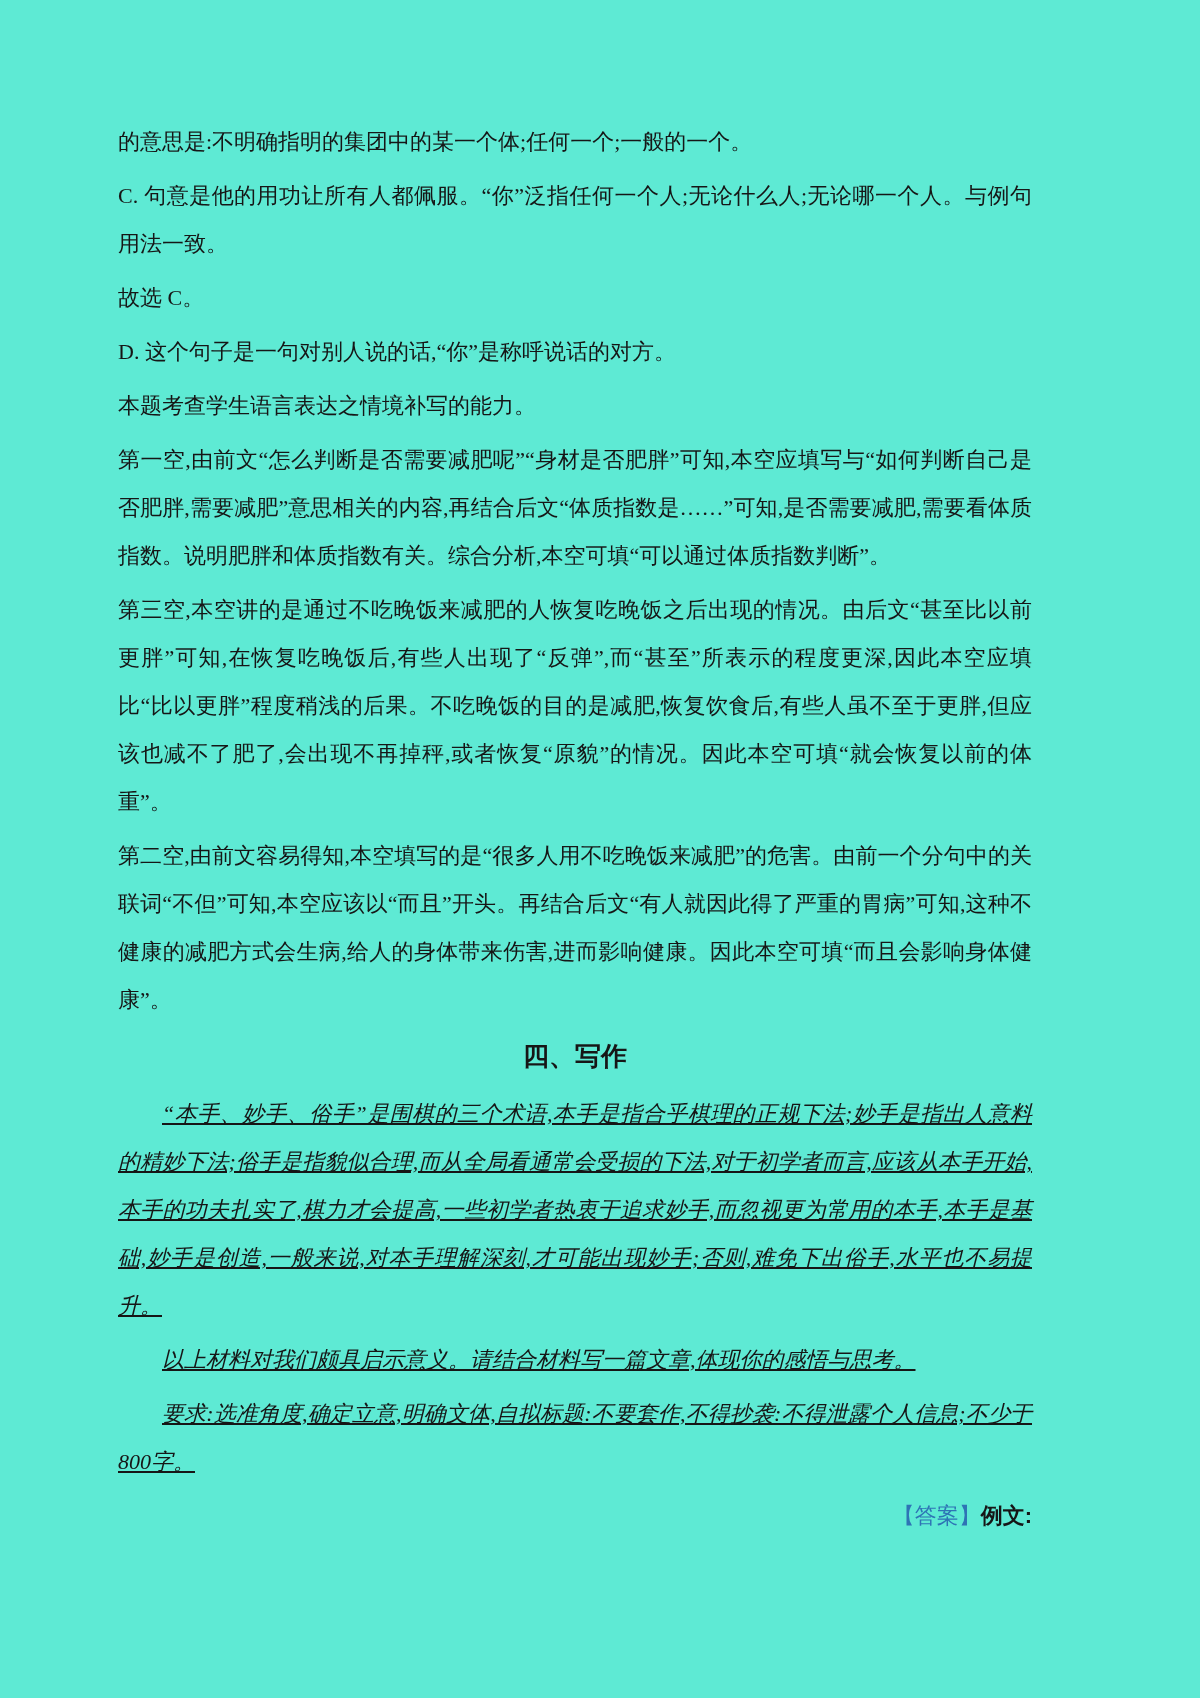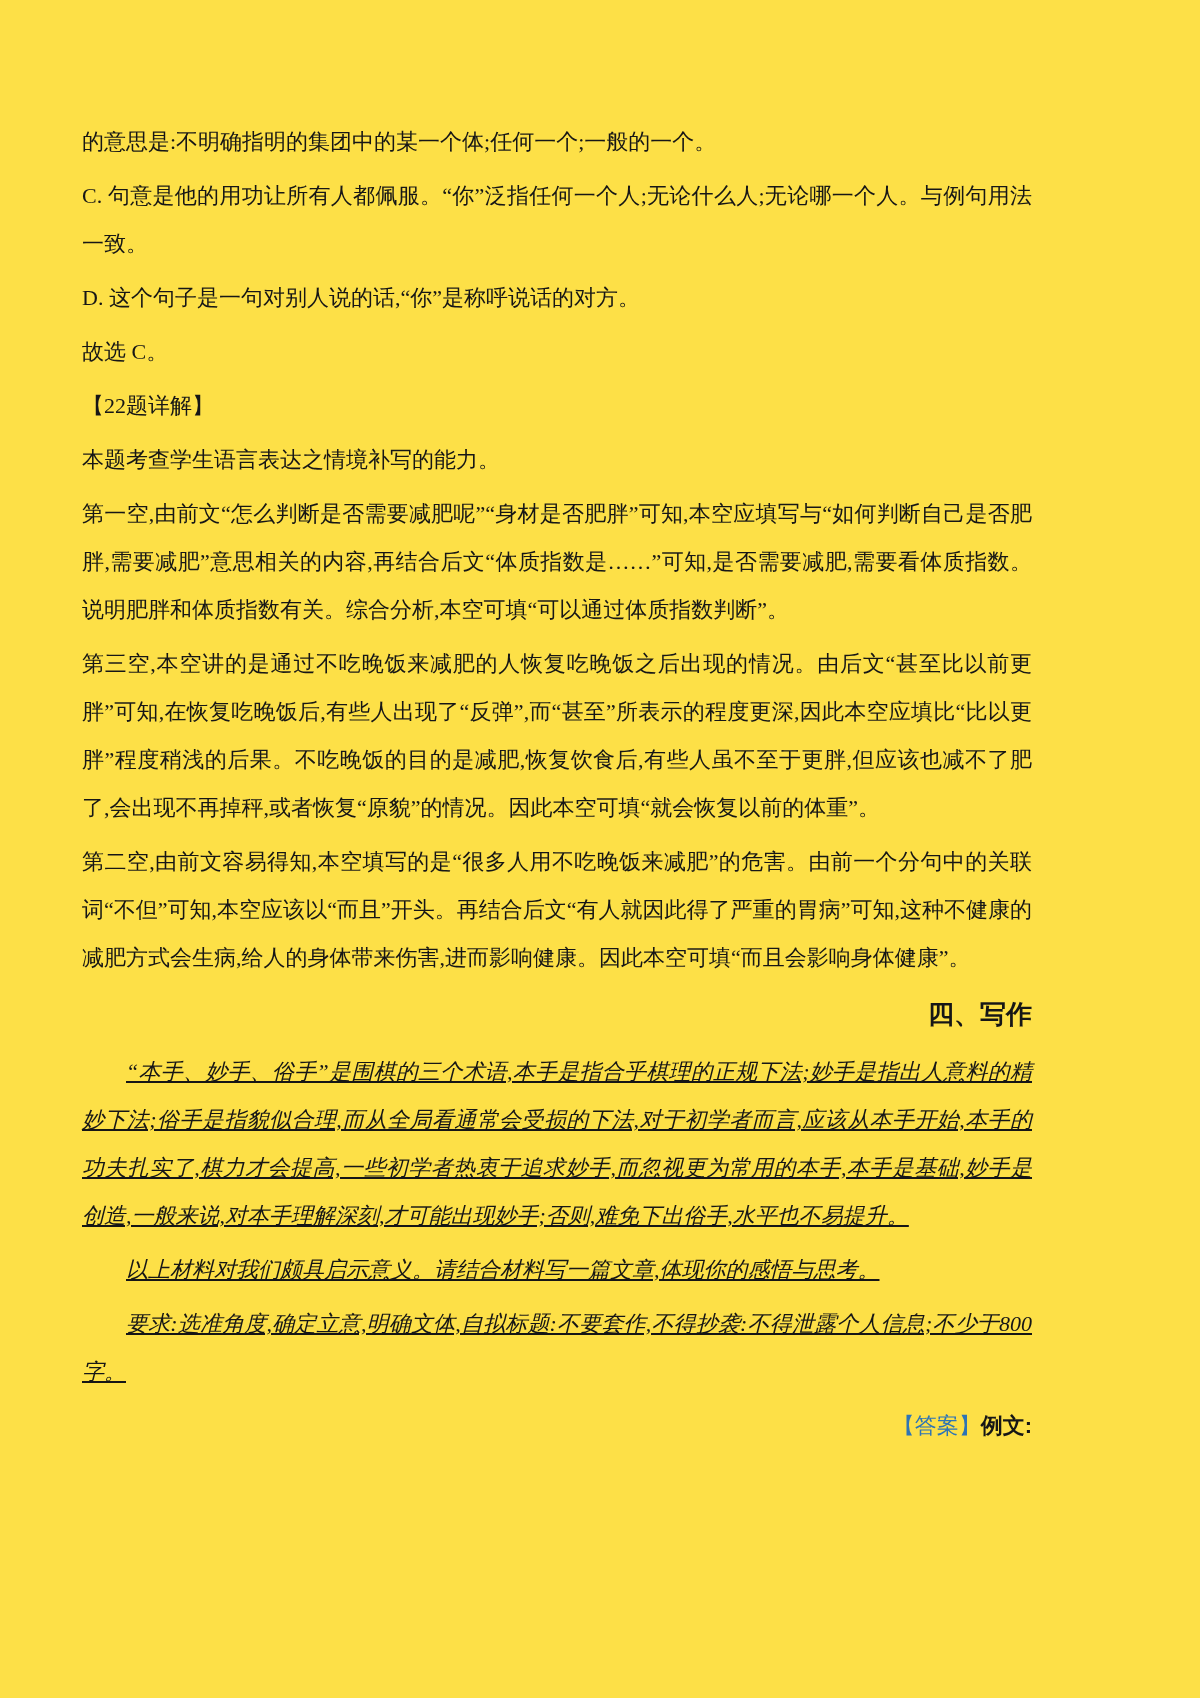--- a/index.html
+++ b/index.html
@@ -1,62 +1,61 @@
 <!DOCTYPE html>
 <html><head>
 <meta charset="utf-8">
 <style>
   html, body { margin: 0; padding: 0; background: #e9e9e9; }
   .page {
     position: relative;
     width: 1200px;
     height: 1698px;
     margin: 0 auto;
-    background: #fde047;
+    background: #5eead4;
     box-sizing: border-box;
-    padding: 118px 168px 40px 82px;
+    padding: 118px 168px 40px 118px;
     overflow: hidden;
   }
   .doc {
     font-family: "Liberation Serif", "DejaVu Serif", serif;
     font-size: 22px;
     line-height: 48px;
     color: #161616;
     text-align: justify;
   }
   .doc p { margin: 0 0 6px 0; }
   .indent { text-indent: 2em; text-decoration: underline; }
   .kai { font-style: italic; }           
   .section-heading {
     font-family: "Liberation Sans", "DejaVu Sans", sans-serif;
     font-weight: 700;
     font-size: 26px;
     line-height: 48px;
     margin: 8px 0 10px 0;
-    text-align: right;
+    text-align: center;
   }
   .answer-line { text-align: right; }
   .answer-label { color: #2E74B5; }
   .answer-lead {
     font-weight: 700;
     font-family: "Liberation Sans", "DejaVu Sans", sans-serif;
   }
 </style>
 </head>
 <body>
 
 <div class="page">
   <div class="doc">
 
     <p>的意思是:不明确指明的集团中的某一个体;任何一个;一般的一个。</p>
     <p>C. 句意是他的用功让所有人都佩服。“你”泛指任何一个人;无论什么人;无论哪一个人。与例句用法一致。</p>
+    <p>故选 C。</p>
     <p>D. 这个句子是一句对别人说的话,“你”是称呼说话的对方。</p>
-    <p>故选 C。</p>
 
-    <p>【22题详解】</p>
     <p>本题考查学生语言表达之情境补写的能力。</p>
     <p>第一空,由前文“怎么判断是否需要减肥呢”“身材是否肥胖”可知,本空应填写与“如何判断自己是否肥胖,需要减肥”意思相关的内容,再结合后文“体质指数是……”可知,是否需要减肥,需要看体质指数。说明肥胖和体质指数有关。综合分析,本空可填“可以通过体质指数判断”。</p>
     <p>第三空,本空讲的是通过不吃晚饭来减肥的人恢复吃晚饭之后出现的情况。由后文“甚至比以前更胖”可知,在恢复吃晚饭后,有些人出现了“反弹”,而“甚至”所表示的程度更深,因此本空应填比“比以更胖”程度稍浅的后果。不吃晚饭的目的是减肥,恢复饮食后,有些人虽不至于更胖,但应该也减不了肥了,会出现不再掉秤,或者恢复“原貌”的情况。因此本空可填“就会恢复以前的体重”。</p>
     <p>第二空,由前文容易得知,本空填写的是“很多人用不吃晚饭来减肥”的危害。由前一个分句中的关联词“不但”可知,本空应该以“而且”开头。再结合后文“有人就因此得了严重的胃病”可知,这种不健康的减肥方式会生病,给人的身体带来伤害,进而影响健康。因此本空可填“而且会影响身体健康”。</p>
 
     <div class="section-heading">四、写作</div>
 
     <p class="indent kai">“本手、妙手、俗手”是围棋的三个术语,本手是指合乎棋理的正规下法;妙手是指出人意料的精妙下法;俗手是指貌似合理,而从全局看通常会受损的下法,对于初学者而言,应该从本手开始,本手的功夫扎实了,棋力才会提高,一些初学者热衷于追求妙手,而忽视更为常用的本手,本手是基础,妙手是创造,一般来说,对本手理解深刻,才可能出现妙手;否则,难免下出俗手,水平也不易提升。</p>
     <p class="indent kai">以上材料对我们颇具启示意义。请结合材料写一篇文章,体现你的感悟与思考。</p>
     <p class="indent kai">要求:选准角度,确定立意,明确文体,自拟标题:不要套作,不得抄袭:不得泄露个人信息;不少于800字。</p>

